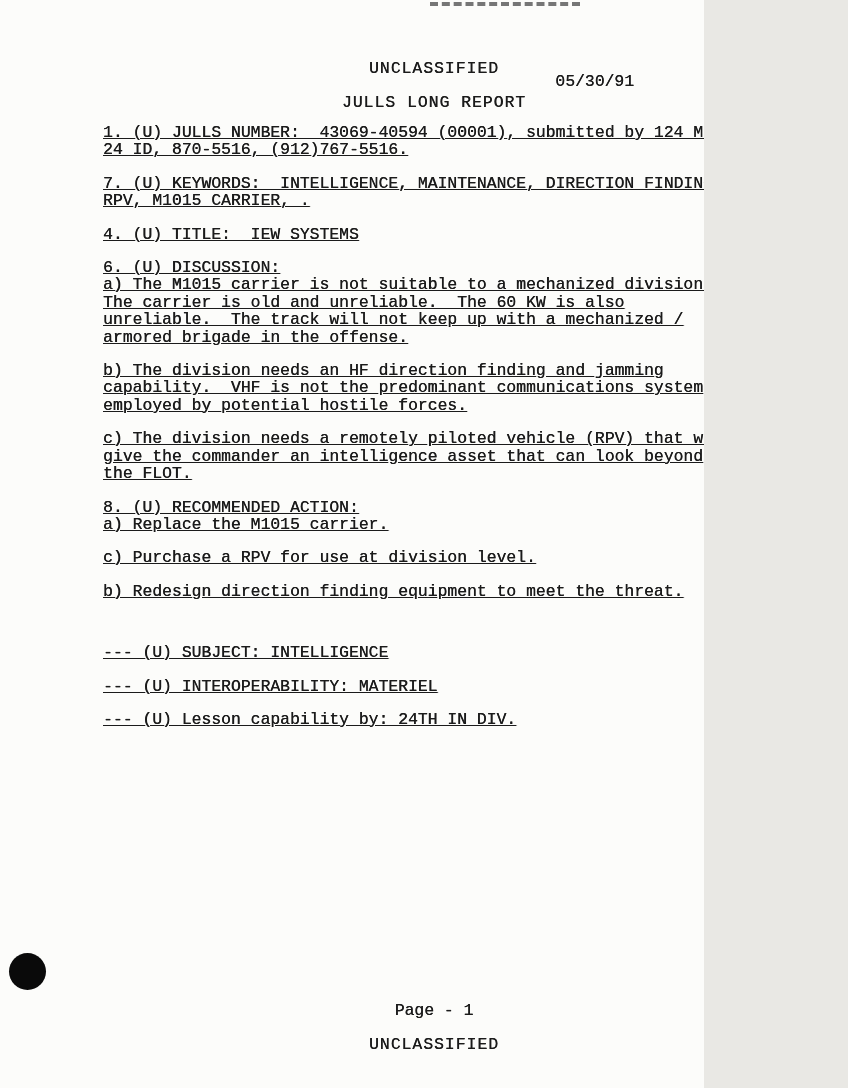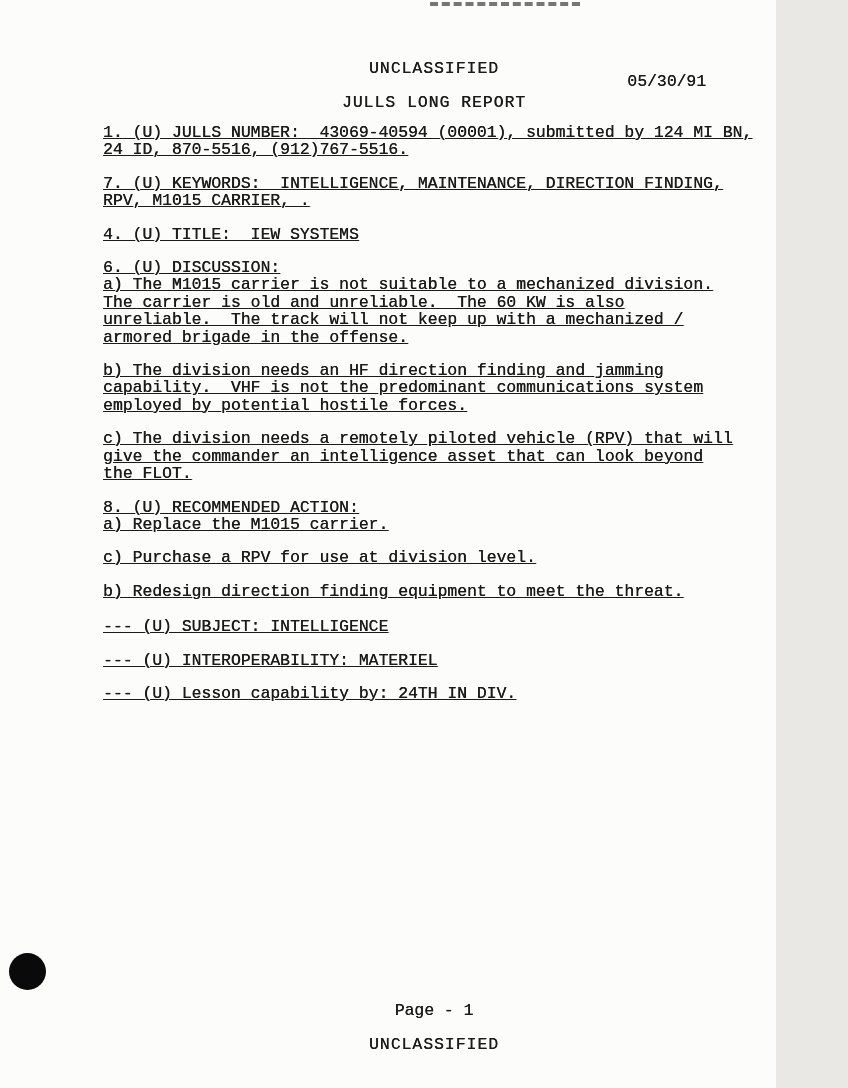--- a/index.html
+++ b/index.html
@@ -3,21 +3,21 @@
 <meta charset="utf-8">
 <style>
   * { margin: 0; padding: 0; box-sizing: border-box; }
   html, body { width: 848px; height: 1088px; }
   body {
     background: #e9e8e4;
     font-family: "Liberation Mono", "DejaVu Sans Mono", monospace;
   }
   .page {
     position: relative;
-    width: 776px;
+    width: 704px;
     height: 1088px;
     background: #fcfcfa;
     color: #1b1b1b;
     font-size: 16.4px;
     line-height: 17.4px;
     overflow: hidden;
     text-shadow: 0.3px 0 0 currentColor; 
   }
   .scan-artifact {
     position: absolute;
@@ -54,21 +54,21 @@
     top: 124px;
     left: 103px;
     width: 700px;
   }
   .para {
     white-space: pre-wrap;
     margin-bottom: 16px;
     text-decoration: underline;
   }
   .gap-extra {
-    margin-top: 18px;
+    margin-top: 44px;
   }
   .footer-page {
     position: absolute;
     top: 1002px;
     left: 10px;
     width: 848px;
     text-align: center;
   }
   .footer-class {
     position: absolute;

